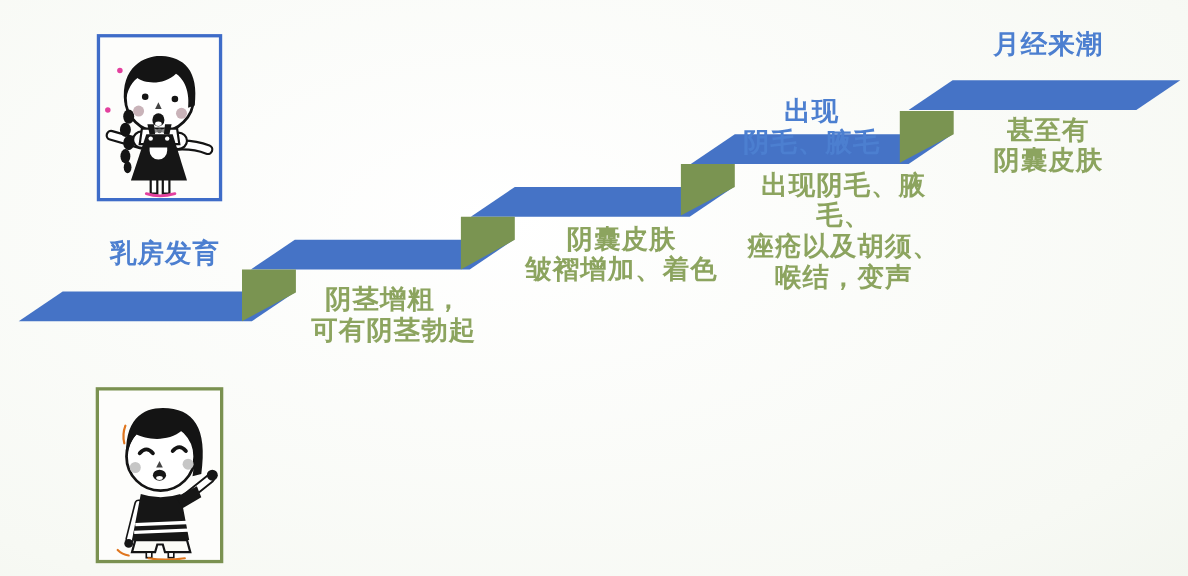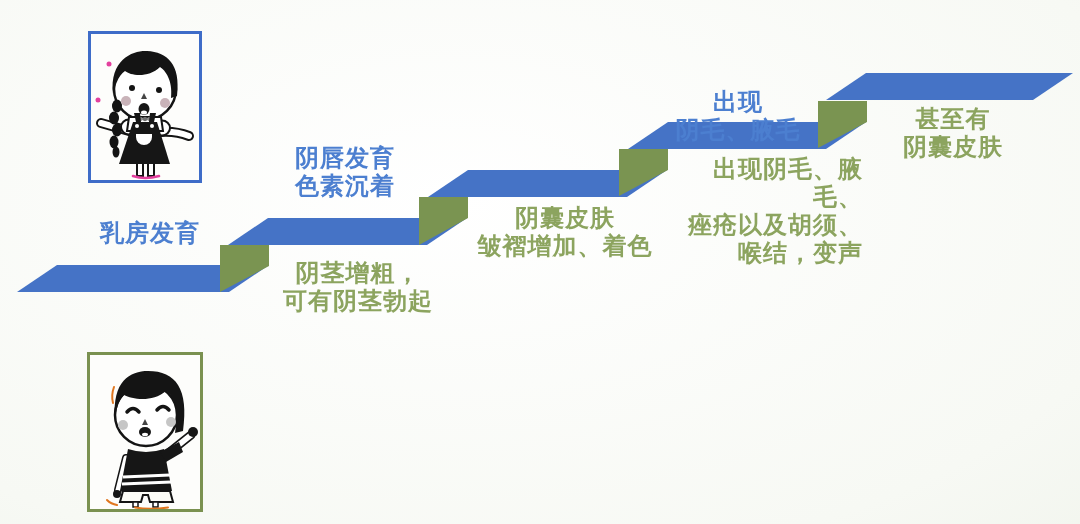--- a/index.html
+++ b/index.html
@@ -16,21 +16,21 @@
   .stairs{position:absolute;left:0;top:0;width:1080px;height:524px;}
   .label{
     position:absolute;
     font-size:24px;
     font-weight:700;
     line-height:28px;
     letter-spacing:1px;
     white-space:pre-line;
     text-align:center;
   }
-  .label.left{text-align:right;}
+  .label.left{text-align:center;}
   .frame{
     position:absolute;
     background:#fdfdfb;
     border:3px solid #888;
     box-sizing:border-box;
   }
   .frame svg{display:block;}
   .frame.girl{left:88px;top:31px;width:114px;height:152px;}
   .frame.boy{left:87px;top:352px;width:116px;height:160px;}
 
@@ -144,25 +144,24 @@
       <g>
         <path d="M33 136 L80 136 L83 147 L60 147 L58 140 L53 140 L51 147 L30 147 Z" fill="#fbfbf6" stroke="#141414" stroke-width="2"></path>
         <rect x="43" y="147" width="5" height="5" fill="#ffffff" stroke="#141414" stroke-width="1.5"></rect>
         <rect x="63" y="147" width="5" height="5" fill="#ffffff" stroke="#141414" stroke-width="1.5"></rect>
       </g>
       <path d="M45 152.5 Q60 155 78 152.5" stroke="#E0761F" stroke-width="2" fill="none" stroke-linecap="round"></path>
       <path d="M17 145 Q21 149 27 150" stroke="#E0761F" stroke-width="2" fill="none" stroke-linecap="round"></path>
     </svg>
   </div>
 
-  <div class="label g-label g1" style="color: rgb(76, 127, 208);">乳房发育</div>
-  <div class="label g-label g2" style="color: rgb(76, 127, 208);">阴唇发育
-色素沉着</div>
+  <div class="label g-label g1" style="color: rgb(76, 127, 208); font-family: Liberation Mono, monospace;">乳房发育</div>
   <div class="label g-label g4" style="color: rgb(76, 127, 208);">出现
 阴毛、腋毛</div>
+  <div class="label g-label g5" style="color: rgb(76, 127, 208);">月经来潮</div>
 
   <div class="label b-label b2" style="color: rgb(140, 164, 95);">阴茎增粗，
 可有阴茎勃起</div>
   <div class="label b-label b3" style="color: rgb(140, 164, 95);">阴囊皮肤
 皱褶增加、着色</div>
   <div class="label b-label b4 left" style="color: rgb(140, 164, 95);">出现阴毛、腋毛、
 痤疮以及胡须、
 喉结，变声</div>
   <div class="label b-label b5" style="color: rgb(140, 164, 95);">甚至有
 阴囊皮肤</div>

